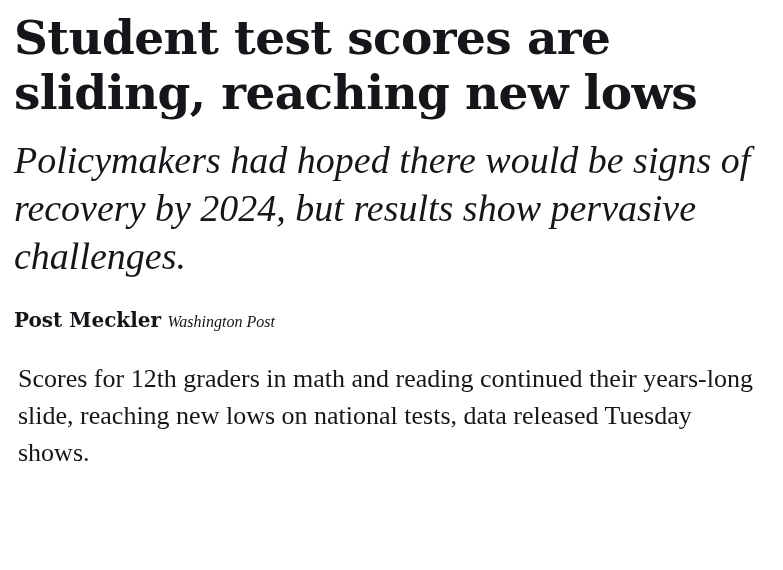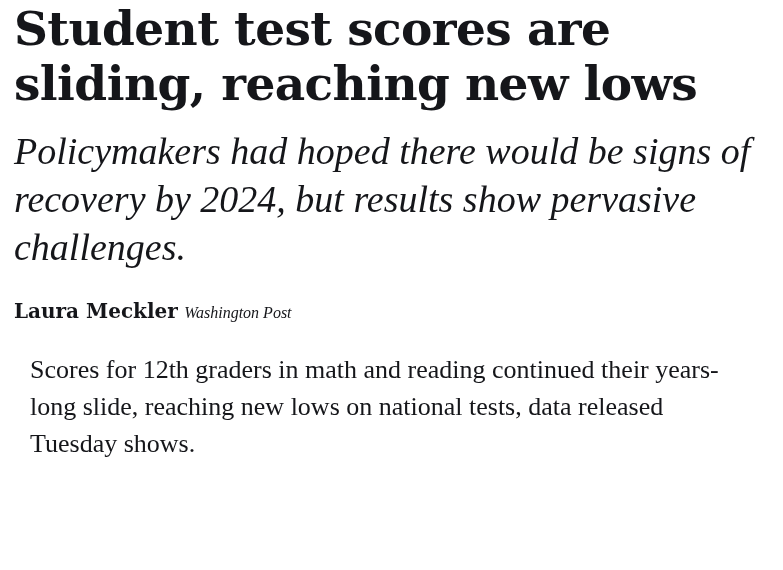--- a/index.html
+++ b/index.html
@@ -8,21 +8,21 @@
     background: #ffffff;
   }
   body {
     width: 783px;
     height: 570px;
     font-family: "Liberation Serif", serif;
     color: #111111;
     overflow: hidden;
   }
   .article {
-    padding: 1px 14px 0 14px;
+    padding: 10px 14px 0 14px;
     box-sizing: border-box;
     width: 783px;
   }
   .headline {
     font-family: "DejaVu Serif", serif;
     font-weight: bold;
     font-size: 47px;
     line-height: 1.17;
     letter-spacing: -0.6px;
     color: #15161a;
@@ -52,32 +52,32 @@
     font-family: "Liberation Serif", serif;
     font-style: italic;
     font-weight: normal;
     font-size: 16px;
   }
   .body-text {
     font-family: "Liberation Serif", serif;
     font-size: 26px;
     line-height: 1.42;
     color: #15161a;
-    margin: 16px;
+    margin: 4px;
     max-width: 765px;
   }
 </style>
 </head>
 <body>
 
 <div class="article">
 
   <h1 class="headline">Student test scores are sliding, reaching new lows</h1>
 
   <p class="deck">Policymakers had hoped there would be signs of recovery by 2024, but results show pervasive challenges.</p>
 
   <p class="byline">
-    <span class="author">Laura Meckler</span><span> </span><span class="publication">Washington Post</span>
+    <span class="author">Post Meckler</span><span> </span><span class="publication">Washington Post</span>
   </p>
 
   <p class="body-text">Scores for 12th graders in math and reading continued their years-long slide, reaching new lows on national tests, data released Tuesday shows.</p>
 
 </div>
 
 </body></html>

